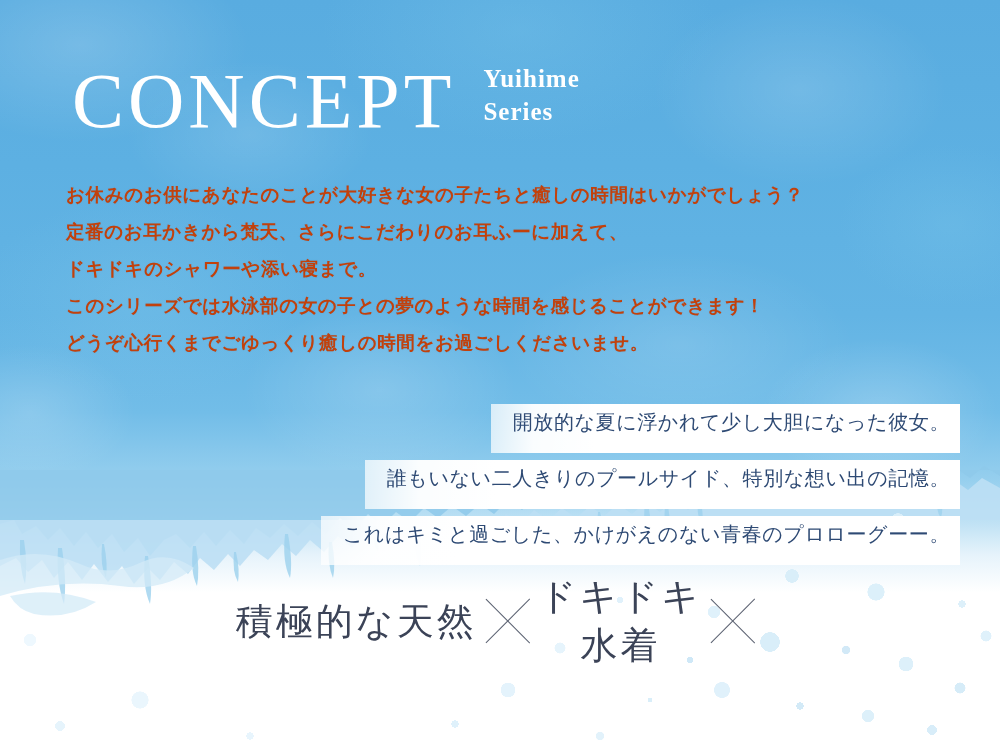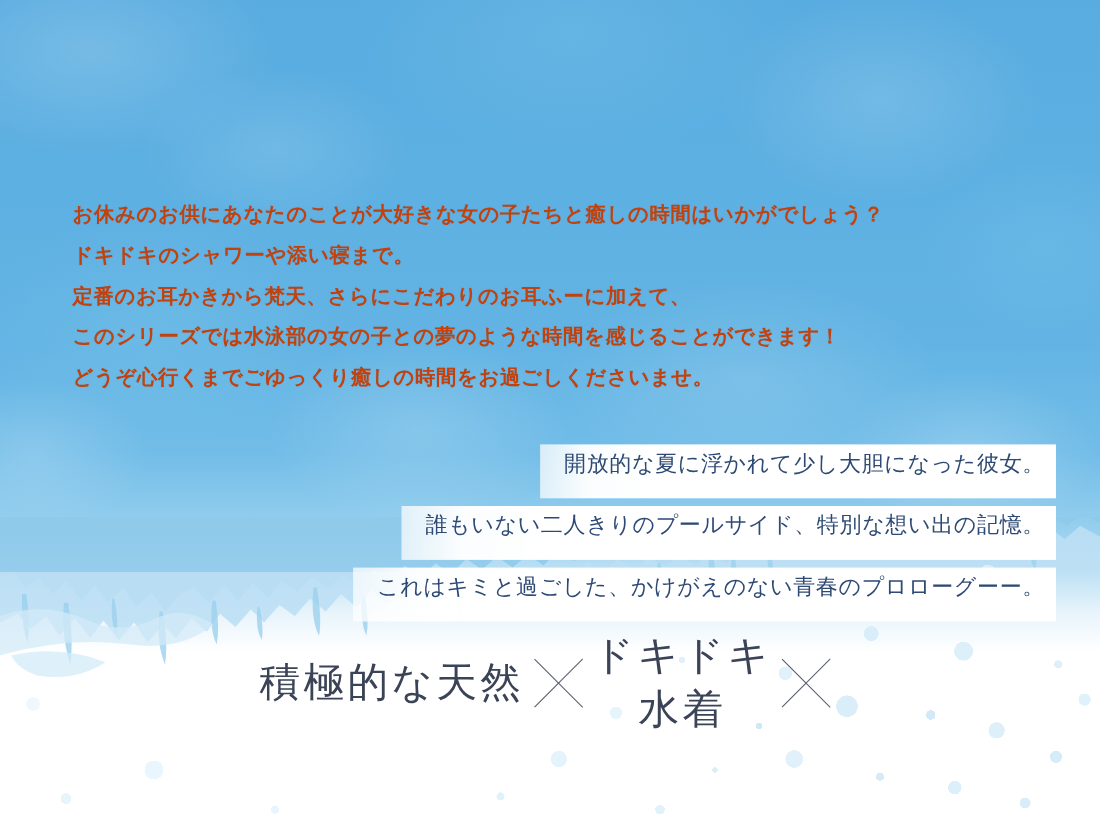--- a/index.html
+++ b/index.html
@@ -242,25 +242,32 @@
     <g fill="#d4ebf8" opacity="0.75">
       <path d="M0,560 q40,-14 80,4 q30,14 62,-2 q26,-12 52,6 q-30,24 -74,18 q-60,-8 -120,10 Z"></path>
       <path d="M10,596 q44,-10 86,6 q-28,18 -62,12 q-16,-4 -24,-18 Z"></path>
     </g>
   </svg>
 
   <div class="bg-layer bg-splatter"></div>
 
   <div id="content">
 
+    <div class="header-row">
+      <div class="concept-title">CONCEPT</div>
+      <div class="series-name">
+        <div>Yuihime</div>
+        <div>Series</div>
+      </div>
+    </div>
 
     <div class="body-block">
       <div class="body-line">お休みのお供にあなたのことが大好きな女の子たちと癒しの時間はいかがでしょう？</div>
+      <div class="body-line">定番のお耳かきから梵天、さらにこだわりのお耳ふーに加えて、</div>
       <div class="body-line">ドキドキのシャワーや添い寝まで。</div>
-      <div class="body-line">定番のお耳かきから梵天、さらにこだわりのお耳ふーに加えて、</div>
       <div class="body-line">このシリーズでは水泳部の女の子との夢のような時間を感じることができます！</div>
       <div class="body-line">どうぞ心行くまでごゆっくり癒しの時間をお過ごしくださいませ。</div>
     </div>
 
     <div class="banners">
       <div class="banner">開放的な夏に浮かれて少し大胆になった彼女。</div>
       <div class="banner">誰もいない二人きりのプールサイド、特別な想い出の記憶。</div>
       <div class="banner">これはキミと過ごした、かけがえのない青春のプロローグーー。</div>
     </div>
 

